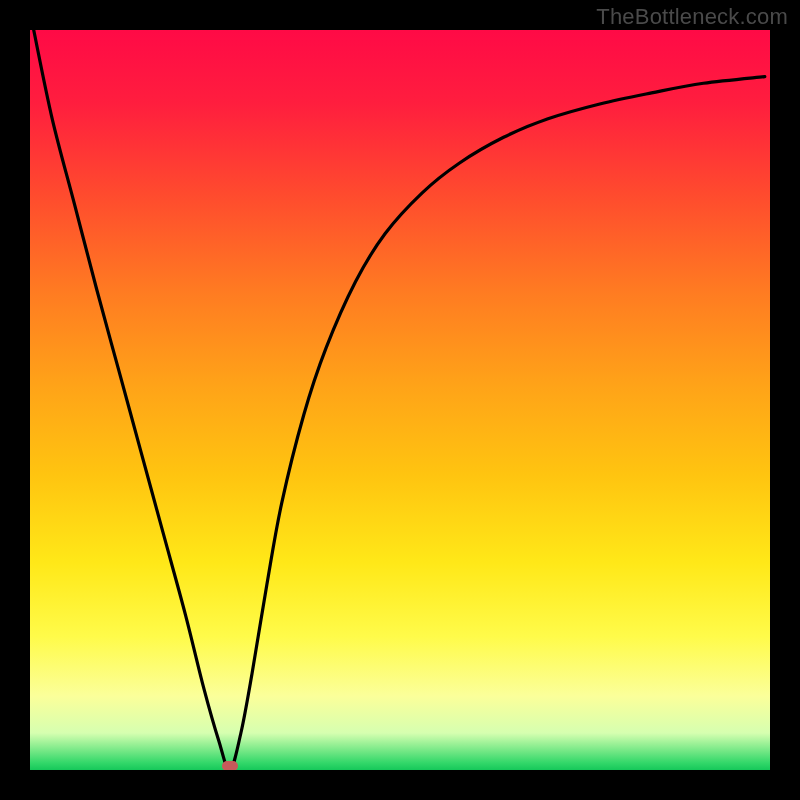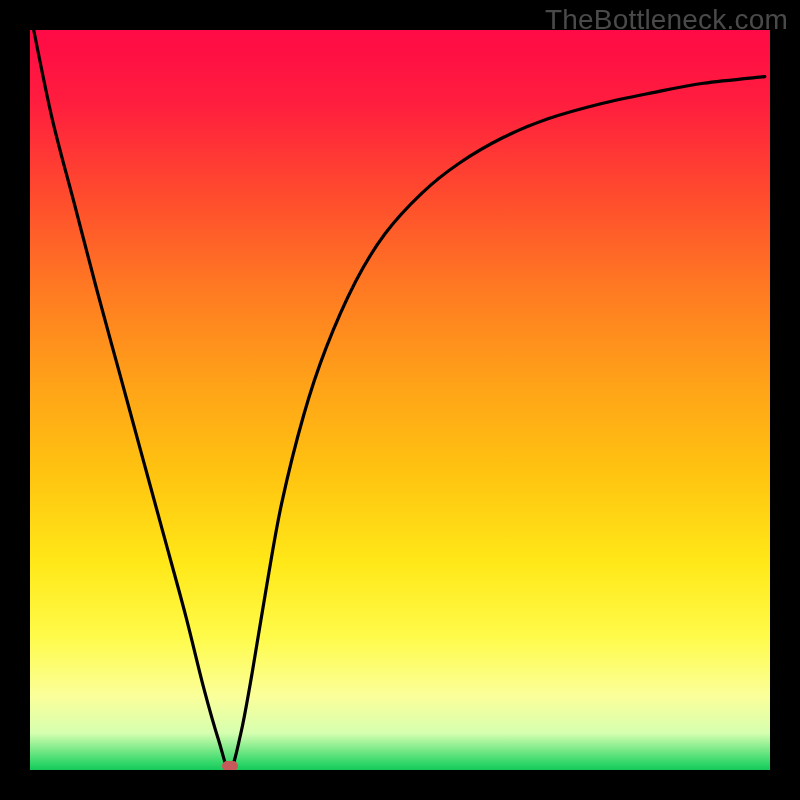--- a/index.html
+++ b/index.html
@@ -15,21 +15,21 @@
     position: relative;
     width: 800px;
     height: 800px;
     background: #000;
   }
   .watermark {
     position: absolute;
     top: 4px;
     right: 12px;
     color: #4a4a4a;
-    font-size: 28px;
+    font-size: 22px;
     font-weight: 400;
     letter-spacing: 0.2px;
     z-index: 5;
   }
   .plot {
     position: absolute;
     left: 30px;
     top: 30px;
     width: 740px;
     height: 740px;

